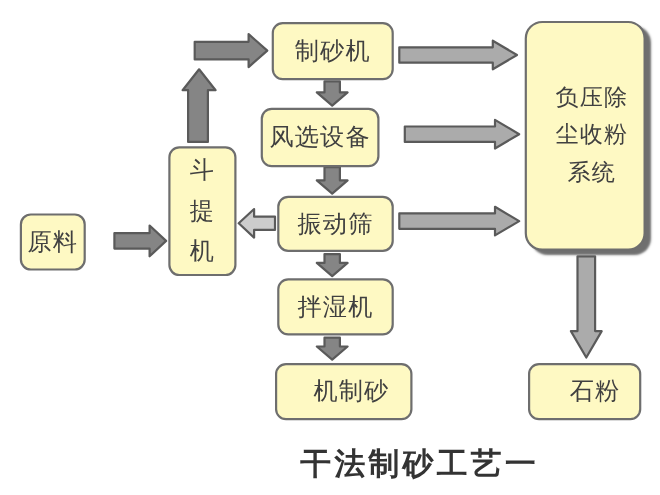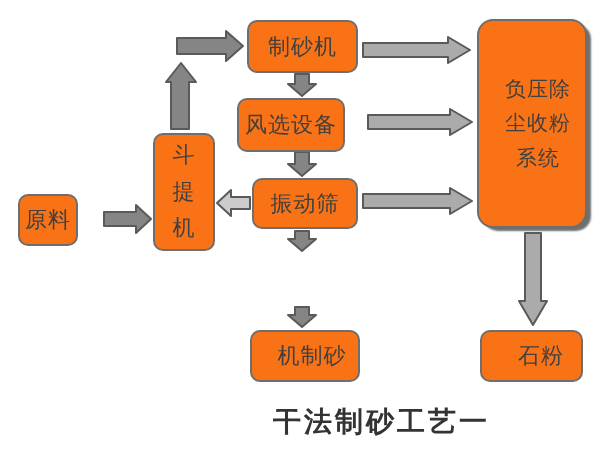--- a/index.html
+++ b/index.html
@@ -24,40 +24,40 @@
     stroke: #5a5a5a;
     stroke-width: 2;
     stroke-linejoin: round;
   }
   .arrow-dark  { fill: #858585; }
   .arrow-long  { fill: #ababab; }
   .arrow-light { fill: #cccccc; }
   .node {
     position: absolute;
     box-sizing: border-box;
-    background: #f97316;
+    background: #fef9c3;
     border: 2px solid #6e6e6e;
     border-radius: 10px;
     display: flex;
     align-items: center;
     justify-content: center;
     text-align: center;
     color: #404040;
     font-size: 22px;
     letter-spacing: 1px;
     white-space: pre-line;
     line-height: 1.25;
   }
   #node-raw-material      { left: 18px;  top: 194px; width: 60px;  height: 52px; text-align: center; }
   #node-bucket-elevator   { left: 153px; top: 133px; width: 62px;  height: 118px; line-height: 1.68; }
   #node-sand-maker        { left: 247px; top: 20px;  width: 111px; height: 53px; }
   #node-air-classifier    { left: 237px; top: 98px;  width: 108px; height: 54px; justify-content: center; }
   #node-vibrating-screen  { left: 252px; top: 178px; width: 106px; height: 51px; }
   #node-wetting-mixer     { left: 252px; top: 253px; width: 106px; height: 52px; }
-  #node-machine-made-sand { left: 250px; top: 330px; width: 110px; height: 52px; padding-left: 14px; }
+  #node-machine-made-sand { left: 250px; top: 330px; width: 125px; height: 52px; padding-left: 14px; }
   #node-dust-system {
     left: 477px; top: 19px; width: 110px; height: 209px;
     border-radius: 16px;
     font-size: 21px;
     line-height: 1.62;
     box-shadow: 5px 4px 2px -1px #6f6f6f;
     padding-left: 12px;
   }
   #node-stone-powder      { left: 480px; top: 330px; width: 103px; height: 52px; padding-left: 19px; }
   .diagram-title {
@@ -119,20 +119,23 @@
   </div>
 
   <div class="node" id="node-air-classifier">
     <span>风选设备</span>
   </div>
 
   <div class="node" id="node-vibrating-screen">
     <span>振动筛</span>
   </div>
 
+  <div class="node" id="node-wetting-mixer">
+    <span>拌湿机</span>
+  </div>
 
   <div class="node" id="node-machine-made-sand">
     <span>机制砂</span>
   </div>
 
   <div class="node" id="node-dust-system">
     <span>负压除
 尘收粉
 系统</span>
   </div>

